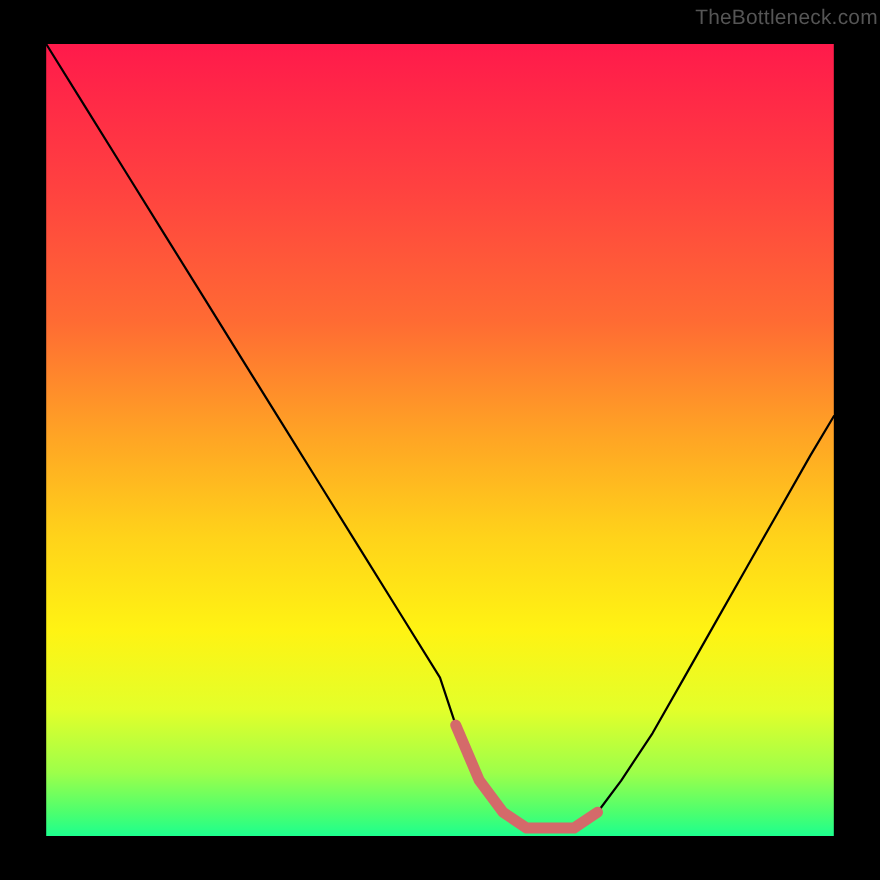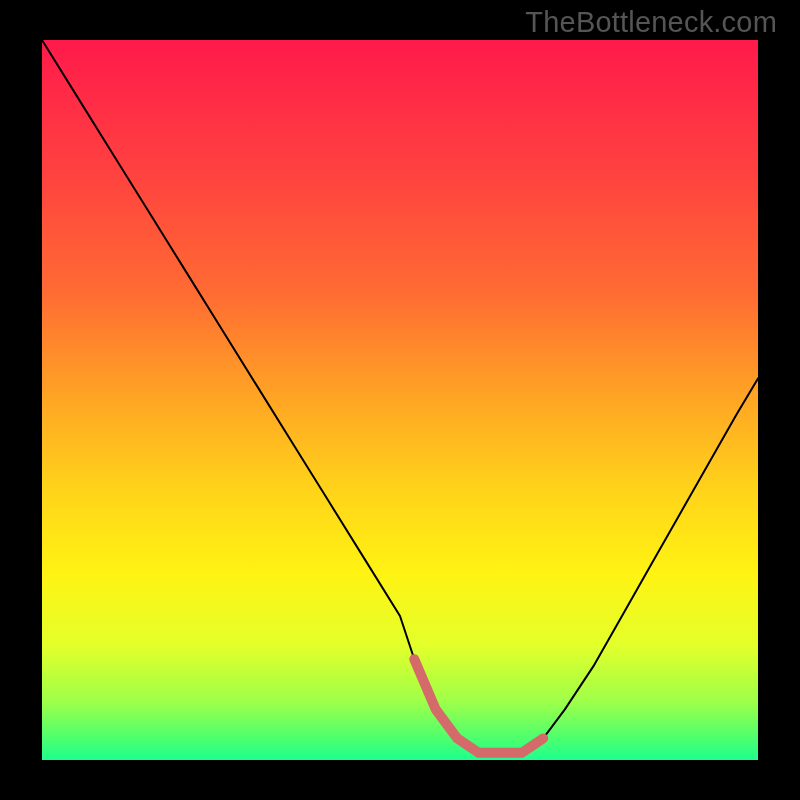--- a/index.html
+++ b/index.html
@@ -12,23 +12,23 @@
     font-family: Arial, Helvetica, sans-serif;
   }
   .chart-container {
     position: relative;
     width: 800px;
     height: 800px;
   }
   .watermark {
     position: absolute;
     top: 6px;
-    right: 23px;
+    right: 2px;
     color: #555;
-    font-size: 29px;
+    font-size: 19px;
     font-weight: 500;
     letter-spacing: 0.2px;
     z-index: 3;
   }
   svg {
     position: absolute;
     top: 0;
     left: 0;
     z-index: 1;
   }

